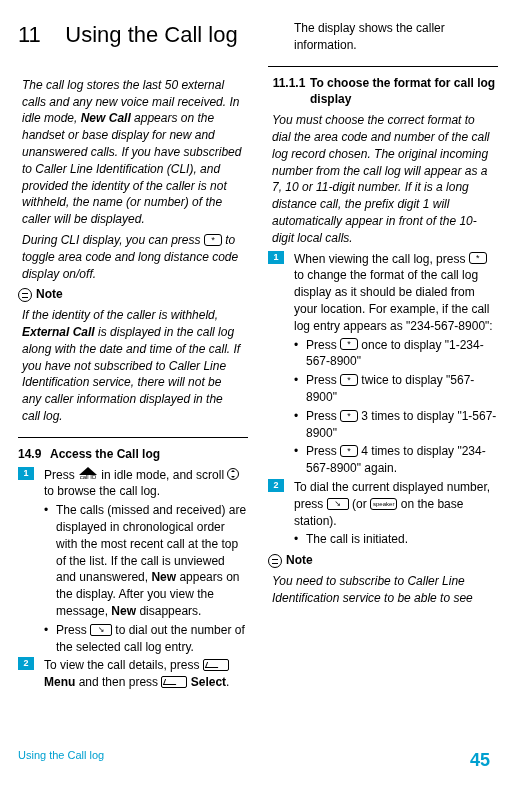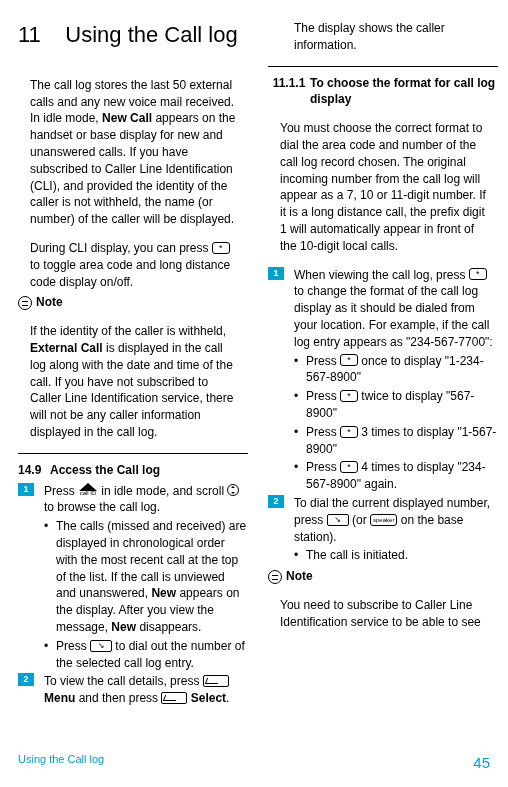--- a/index.html
+++ b/index.html
@@ -21,21 +21,21 @@
     }
     h1 {
       font-size: 22px;
       font-weight: normal;
       margin-bottom: 26px;
       color: #000;
       column-span: none;
     }
     .chapter-num { display: inline; }
     .chapter-title { display: inline; }
-    p { margin: 12px; }
+    p { margin: 4px; font-style: italic; }
     .bold { font-weight: bold; }
     .key {
       display: inline-block;
       border: 1px solid #000;
       border-radius: 3px;
       padding: 0 2px;
       font-size: 9px;
       line-height: 11px;
       min-width: 18px;
       height: 12px;
@@ -221,21 +221,21 @@
     .footer {
       position: absolute;
       bottom: 14px;
       left: 18px;
       right: 18px;
       display: flex;
       justify-content: space-between;
       color: #00a0d0;
       font-size: 11px;
     }
-    .page-num { font-size: 15px; }
+    .page-num { font-size: 18px; font-weight: bold; }
     .para-block { margin-bottom: 0; }
   </style>
 </head>
 <body>
 
 <div class="page">
 
   <h1>
     <span class="chapter-num">11</span>
     &nbsp;&nbsp;
@@ -298,21 +298,21 @@
   <div class="subsection-heading">
     <span class="num">11.1.1</span>
     <span>To choose the format for call log display</span>
   </div>
 
   <p>You must choose the correct format to dial the area code and number of the call log record chosen. The original incoming number from the call log will appear as a 7, 10 or 11-digit number. If it is a long distance call, the prefix digit 1 will automatically appear in front of the 10-digit local calls.</p>
 
   <div class="step">
     <div class="step-marker">1</div>
     <div class="step-content">
-      <span>When viewing the call log, press </span><span class="key">*</span><span> to change the format of the call log display as it should be dialed from your location. For example, if the call log entry appears as "234-567-7700":</span>
+      <span>When viewing the call log, press </span><span class="key">*</span><span> to change the format of the call log display as it should be dialed from your location. For example, if the call log entry appears as "234-567-8900":</span>
     </div>
   </div>
 
   <div class="bullet">
     <div class="bullet-content">
       <span>Press </span><span class="key">*</span><span> once to display "1-234-567-8900"</span>
     </div>
   </div>
   <div class="bullet">
     <div class="bullet-content">

